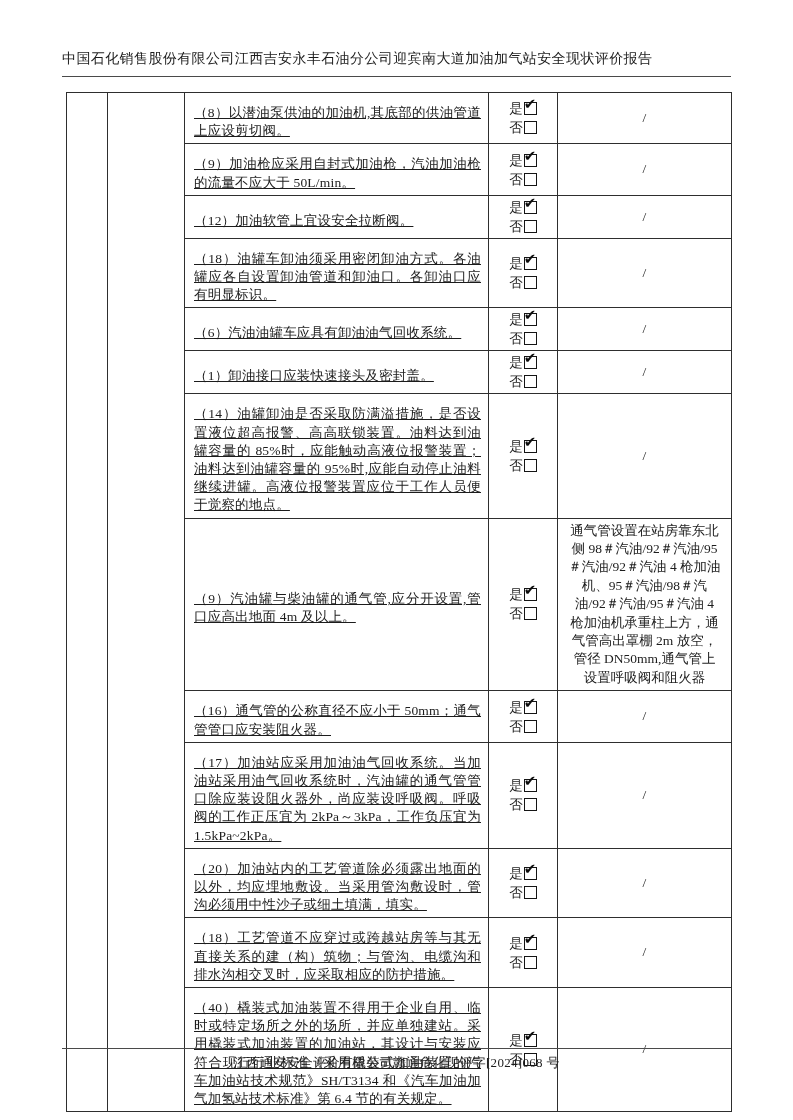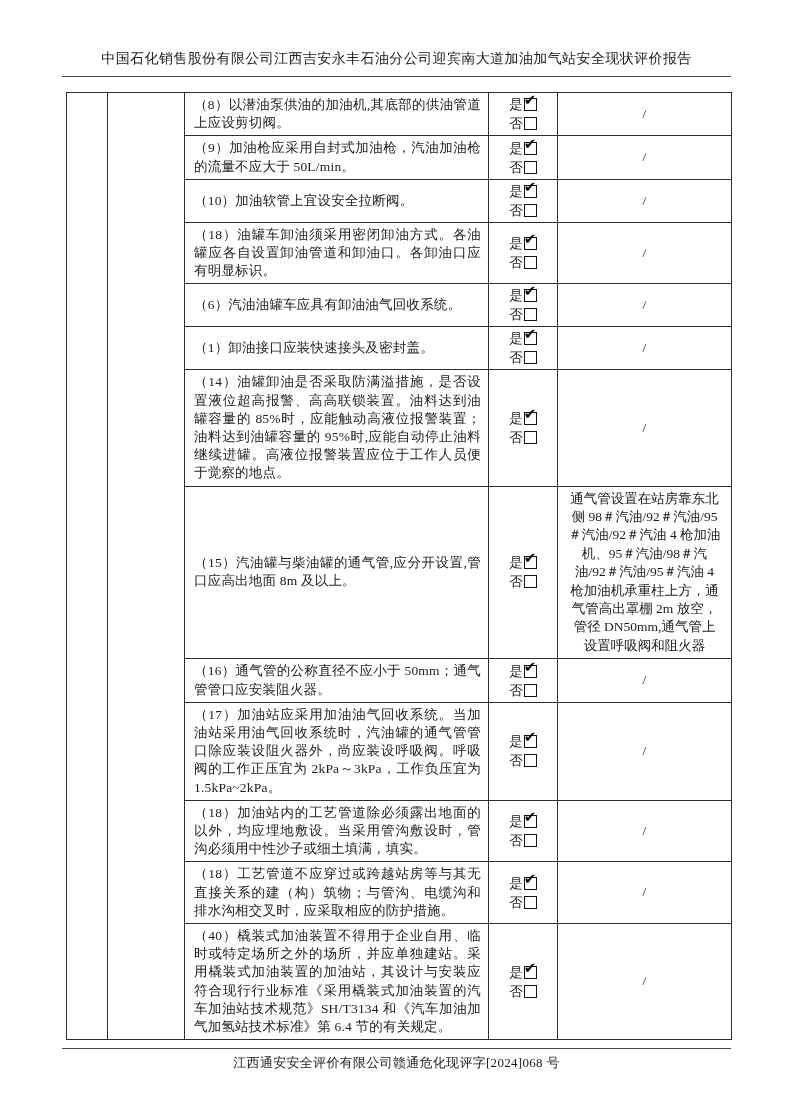--- a/index.html
+++ b/index.html
@@ -11,21 +11,21 @@
     font-family: "Liberation Serif", "DejaVu Serif", serif;
     color: #1c1c1c;
     overflow: hidden;
   }
   
   .doc-header {
     position: absolute;
     top: 50px;
     left: 62px;
     width: 669px;
-    text-align: center;
+    text-align: left;
     font-size: 14px;
     letter-spacing: 0.4px;
     padding-bottom: 8px;
     border-bottom: 1.6px solid #4a4a4a;
     white-space: nowrap;
   }
   
   .table-wrap {
     position: absolute;
     top: 92px;
@@ -36,25 +36,26 @@
     table-layout: fixed;
     width: 665px;
   }
   table.checklist td {
     border: 1px solid #2e2e2e;
     vertical-align: middle;
     box-sizing: border-box;
   }
   td.col-seq, td.col-cat { background: #ffffff; }
   td.col-item {
-    padding: 3px 7px 3px 9px;
+    padding: 11px 7px 3px 9px;
     font-size: 13.5px;
     line-height: 18.2px;
     text-align: justify;
     letter-spacing: 0.2px;
+    text-decoration: underline;
   }
   td.col-check {
     text-align: center;
     padding: 2px 0;
   }
   td.col-remark {
     text-align: center;
     font-size: 13.5px;
     line-height: 18.4px;
     padding: 3px 9px;
@@ -160,21 +161,21 @@
                 </span>
       </div>
       <div class="cb-line">
         <span>否</span>
                 <span class="cb-box"></span>
       </div>
     </td>
     <td class="col-remark">/</td>
   </tr>
           <tr>
-    <td class="col-item">（10）加油软管上宜设安全拉断阀。</td>
+    <td class="col-item">（12）加油软管上宜设安全拉断阀。</td>
     <td class="col-check">
       <div class="cb-line">
         <span>是</span>
                 <span class="cb-box checked">
                   <span class="tick">✔</span>
                 </span>
       </div>
       <div class="cb-line">
         <span>否</span>
                 <span class="cb-box"></span>
@@ -240,21 +241,21 @@
                 </span>
       </div>
       <div class="cb-line">
         <span>否</span>
                 <span class="cb-box"></span>
       </div>
     </td>
     <td class="col-remark">/</td>
   </tr>
           <tr>
-    <td class="col-item">（15）汽油罐与柴油罐的通气管,应分开设置,管口应高出地面 8m 及以上。</td>
+    <td class="col-item">（9）汽油罐与柴油罐的通气管,应分开设置,管口应高出地面 4m 及以上。</td>
     <td class="col-check">
       <div class="cb-line">
         <span>是</span>
                 <span class="cb-box checked">
                   <span class="tick">✔</span>
                 </span>
       </div>
       <div class="cb-line">
         <span>否</span>
                 <span class="cb-box"></span>
@@ -288,21 +289,21 @@
                 </span>
       </div>
       <div class="cb-line">
         <span>否</span>
                 <span class="cb-box"></span>
       </div>
     </td>
     <td class="col-remark">/</td>
   </tr>
           <tr>
-    <td class="col-item">（18）加油站内的工艺管道除必须露出地面的以外，均应埋地敷设。当采用管沟敷设时，管沟必须用中性沙子或细土填满，填实。</td>
+    <td class="col-item">（20）加油站内的工艺管道除必须露出地面的以外，均应埋地敷设。当采用管沟敷设时，管沟必须用中性沙子或细土填满，填实。</td>
     <td class="col-check">
       <div class="cb-line">
         <span>是</span>
                 <span class="cb-box checked">
                   <span class="tick">✔</span>
                 </span>
       </div>
       <div class="cb-line">
         <span>否</span>
                 <span class="cb-box"></span>

